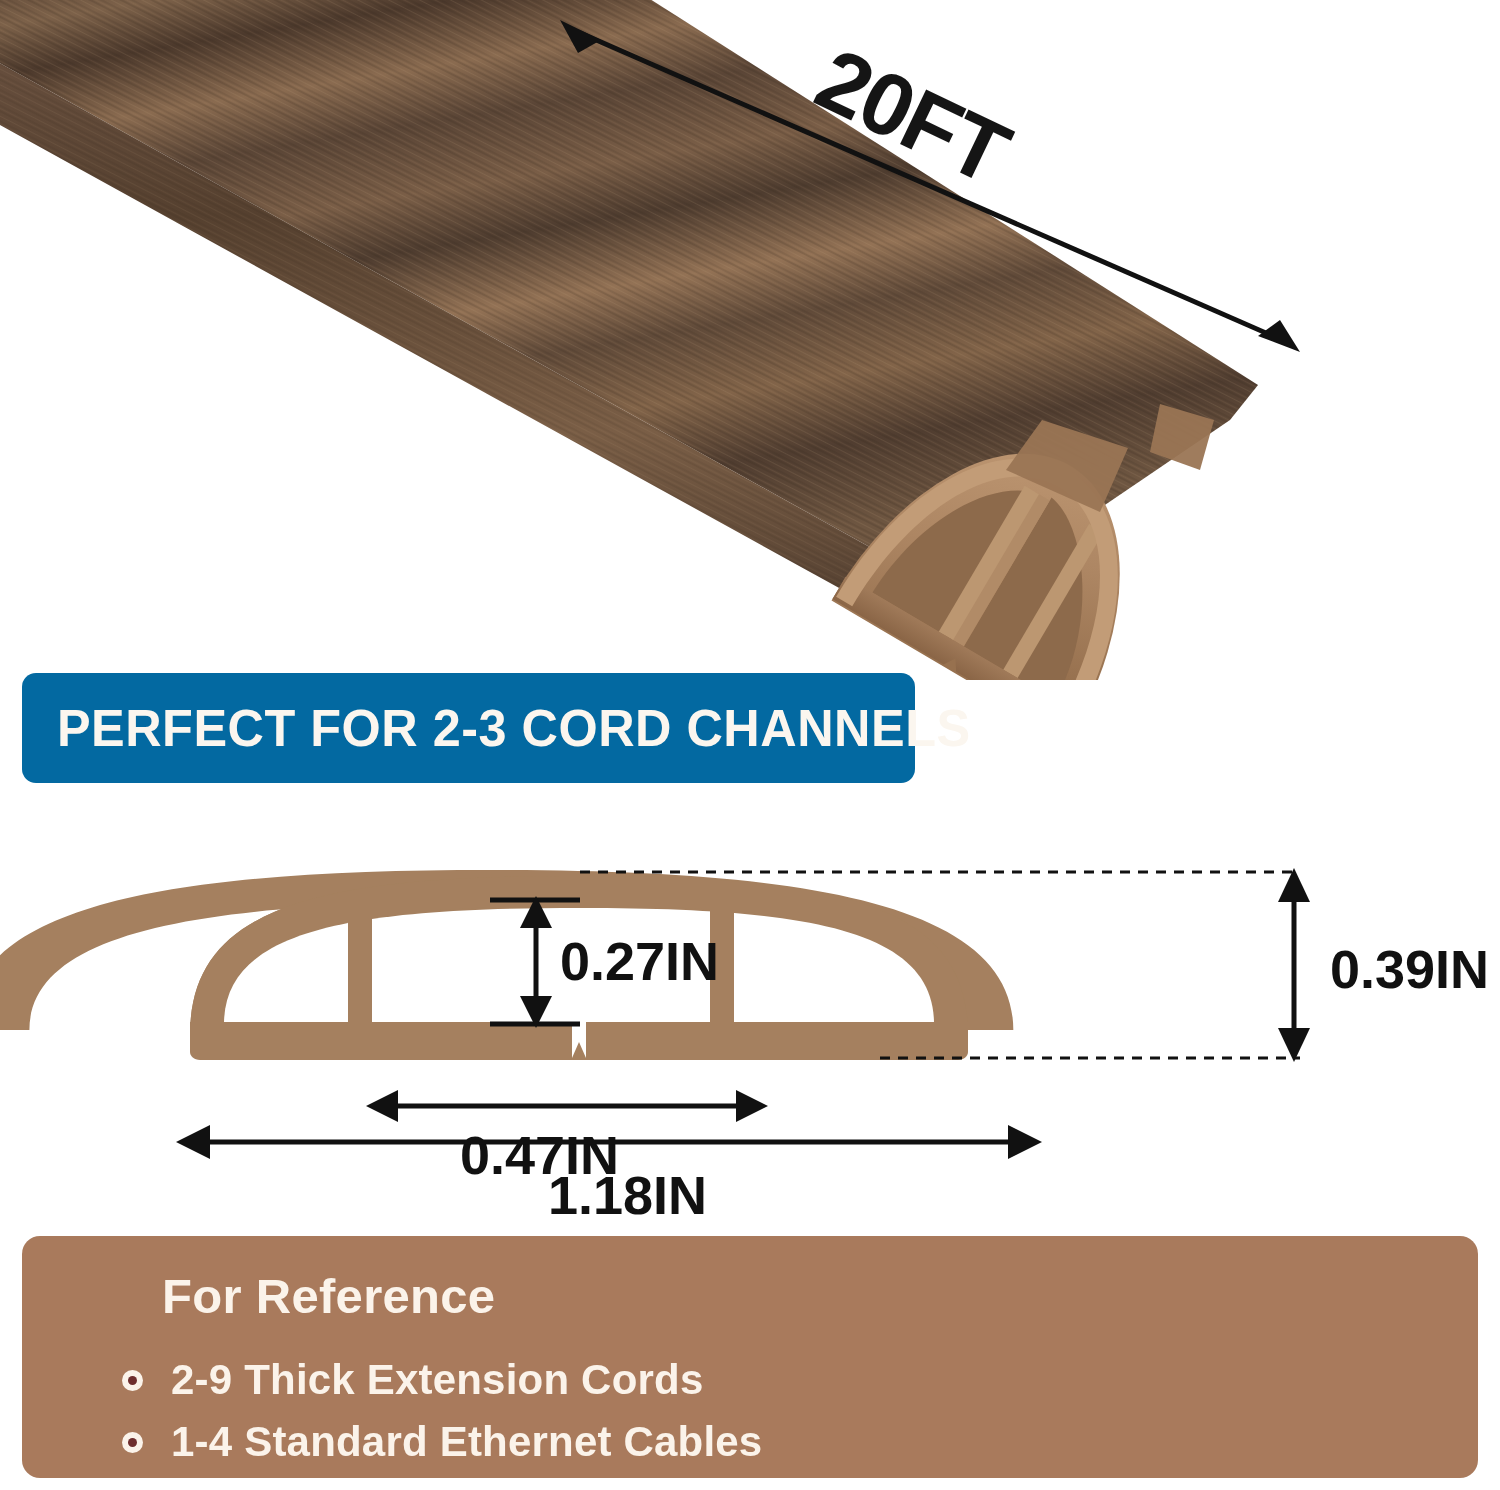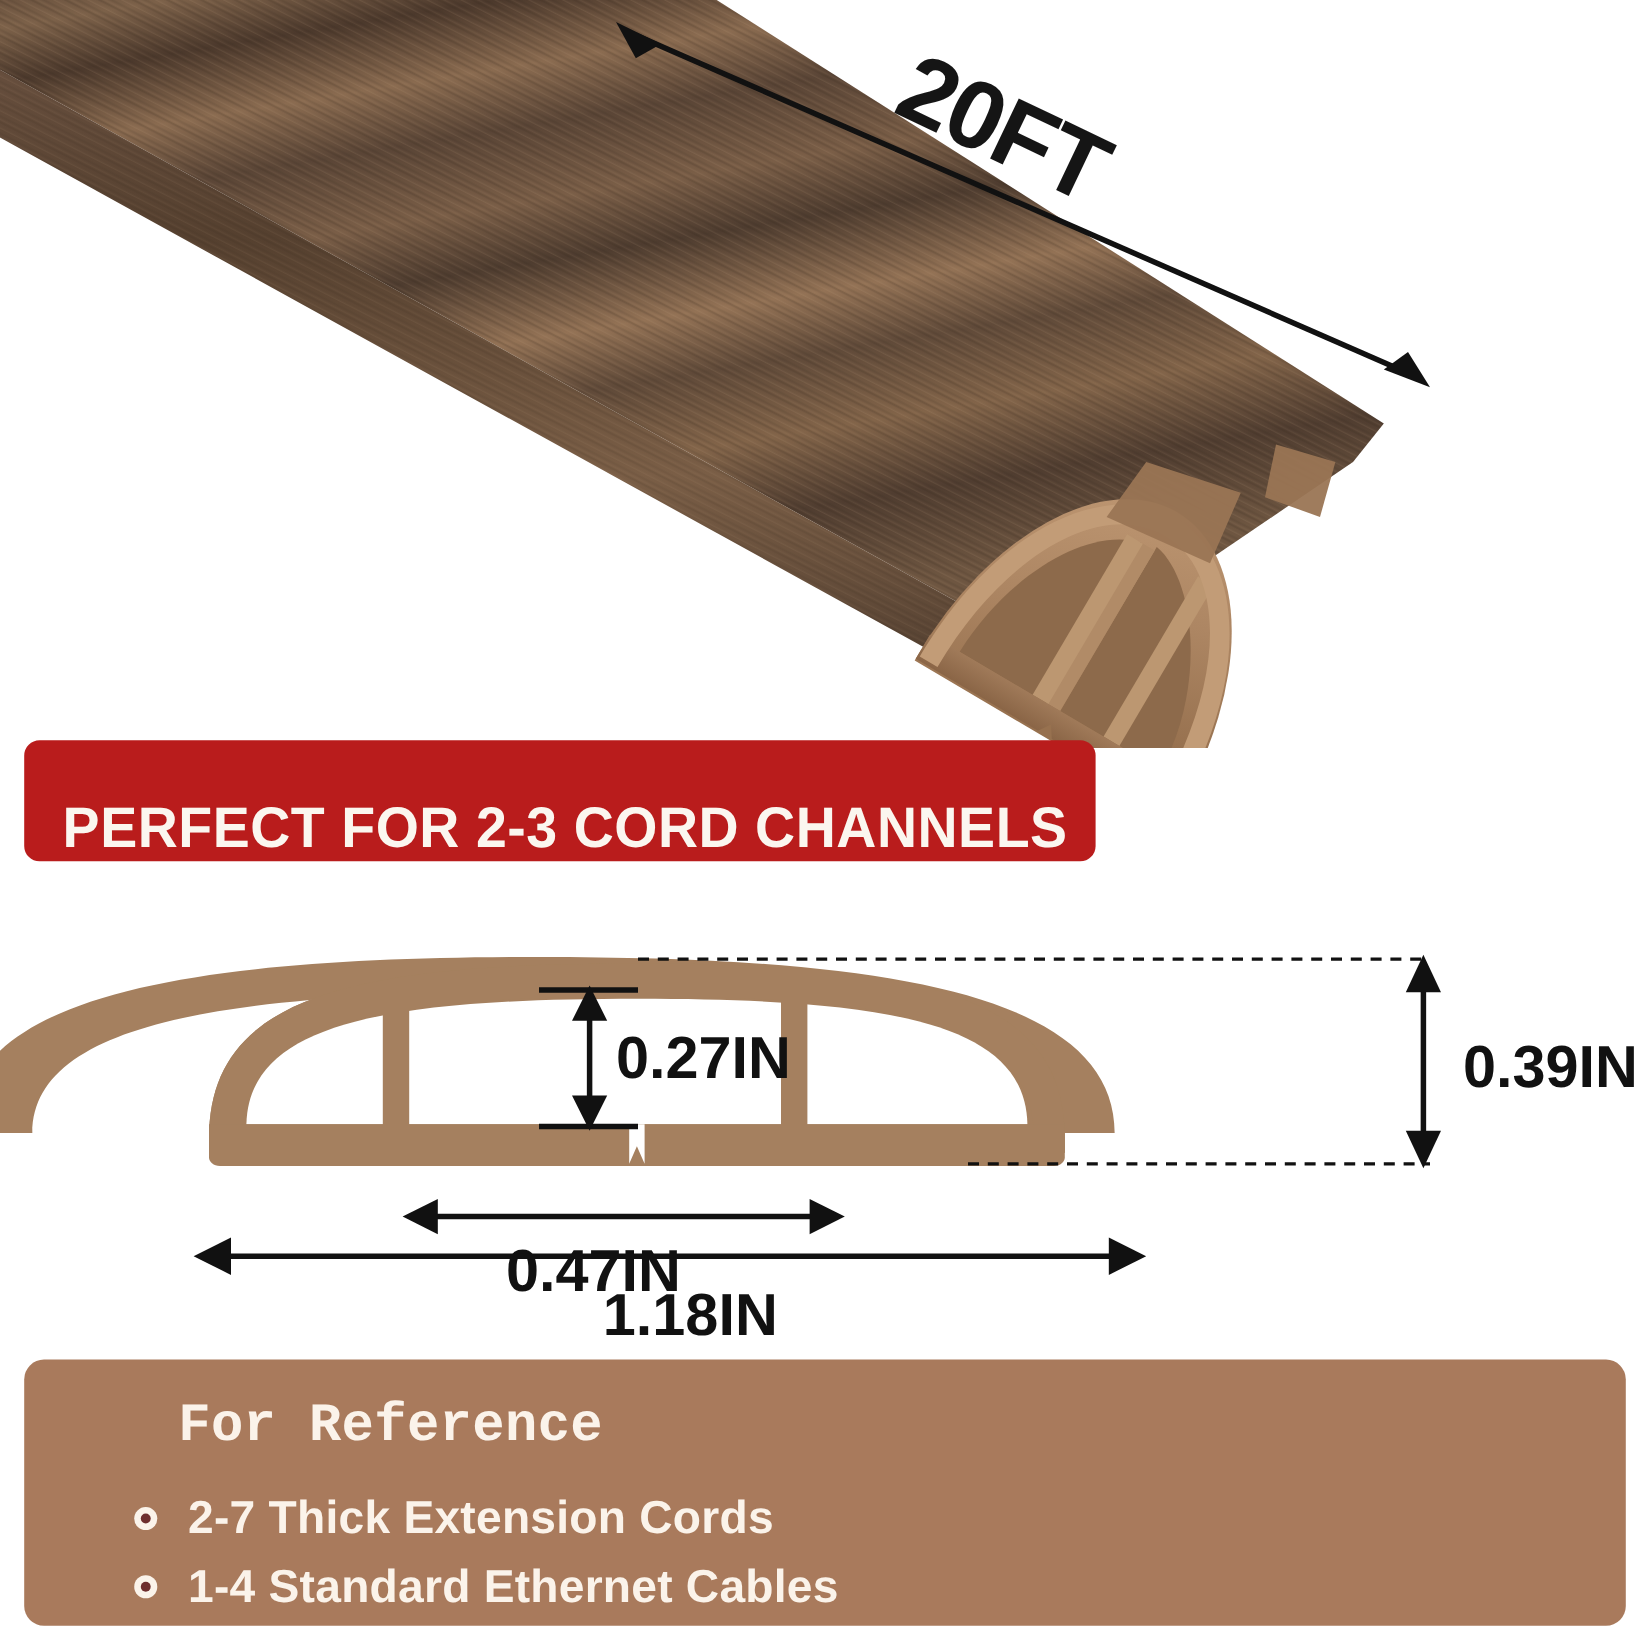--- a/index.html
+++ b/index.html
@@ -25,25 +25,25 @@
     transform: rotate(25.5deg);
     transform-origin: left top;
     font-family: "Liberation Sans", sans-serif;
     white-space: nowrap;
   }
 
   
   .banner {
     position: absolute;
     left: 22px; top: 673px;
-    width: 974px; height: 110px;
-    background: #b91c1c;
+    width: 893px; height: 110px;
+    background: #0369a1;
     border-radius: 14px;
     display: flex;
-    align-items: flex-end;
+    align-items: center;
   }
   .banner-text {
     color: #FBF6EF;
     font-size: 52px;
     font-weight: 800;
     letter-spacing: 0.5px;
     padding-left: 36px;
     white-space: nowrap;
     font-family: "Liberation Sans", sans-serif;
     transform: scaleX(0.97);
@@ -68,21 +68,21 @@
     background: #A97A5C;
     border-radius: 18px;
   }
   .ref-title {
     position: absolute;
     left: 140px; top: 32px;
     color: #FBF3EA;
     font-size: 49px;
     font-weight: 800;
     letter-spacing: 0.3px;
-    font-family: Liberation Mono, monospace;
+    font-family: Liberation Sans, sans-serif;
   }
   .ref-list { position: absolute; left: 100px; top: 116px; }
   .ref-item {
     display: flex;
     align-items: center;
     height: 56px;
     margin-bottom: 6px;
   }
   .bullet {
     width: 21px; height: 21px;
@@ -295,21 +295,21 @@
     </svg>
   </div>
 
   <div class="refpanel">
 
     <div class="ref-title">For Reference</div>
 
     <div class="ref-list">
       <div class="ref-item">
         <span class="bullet"></span>
-        <span class="ref-item-text">2-7 Thick Extension Cords</span>
+        <span class="ref-item-text">2-9 Thick Extension Cords</span>
       </div>
       <div class="ref-item">
         <span class="bullet"></span>
         <span class="ref-item-text">1-4 Standard Ethernet Cables</span>
       </div>
     </div>
 
   </div>
 
 </div>

